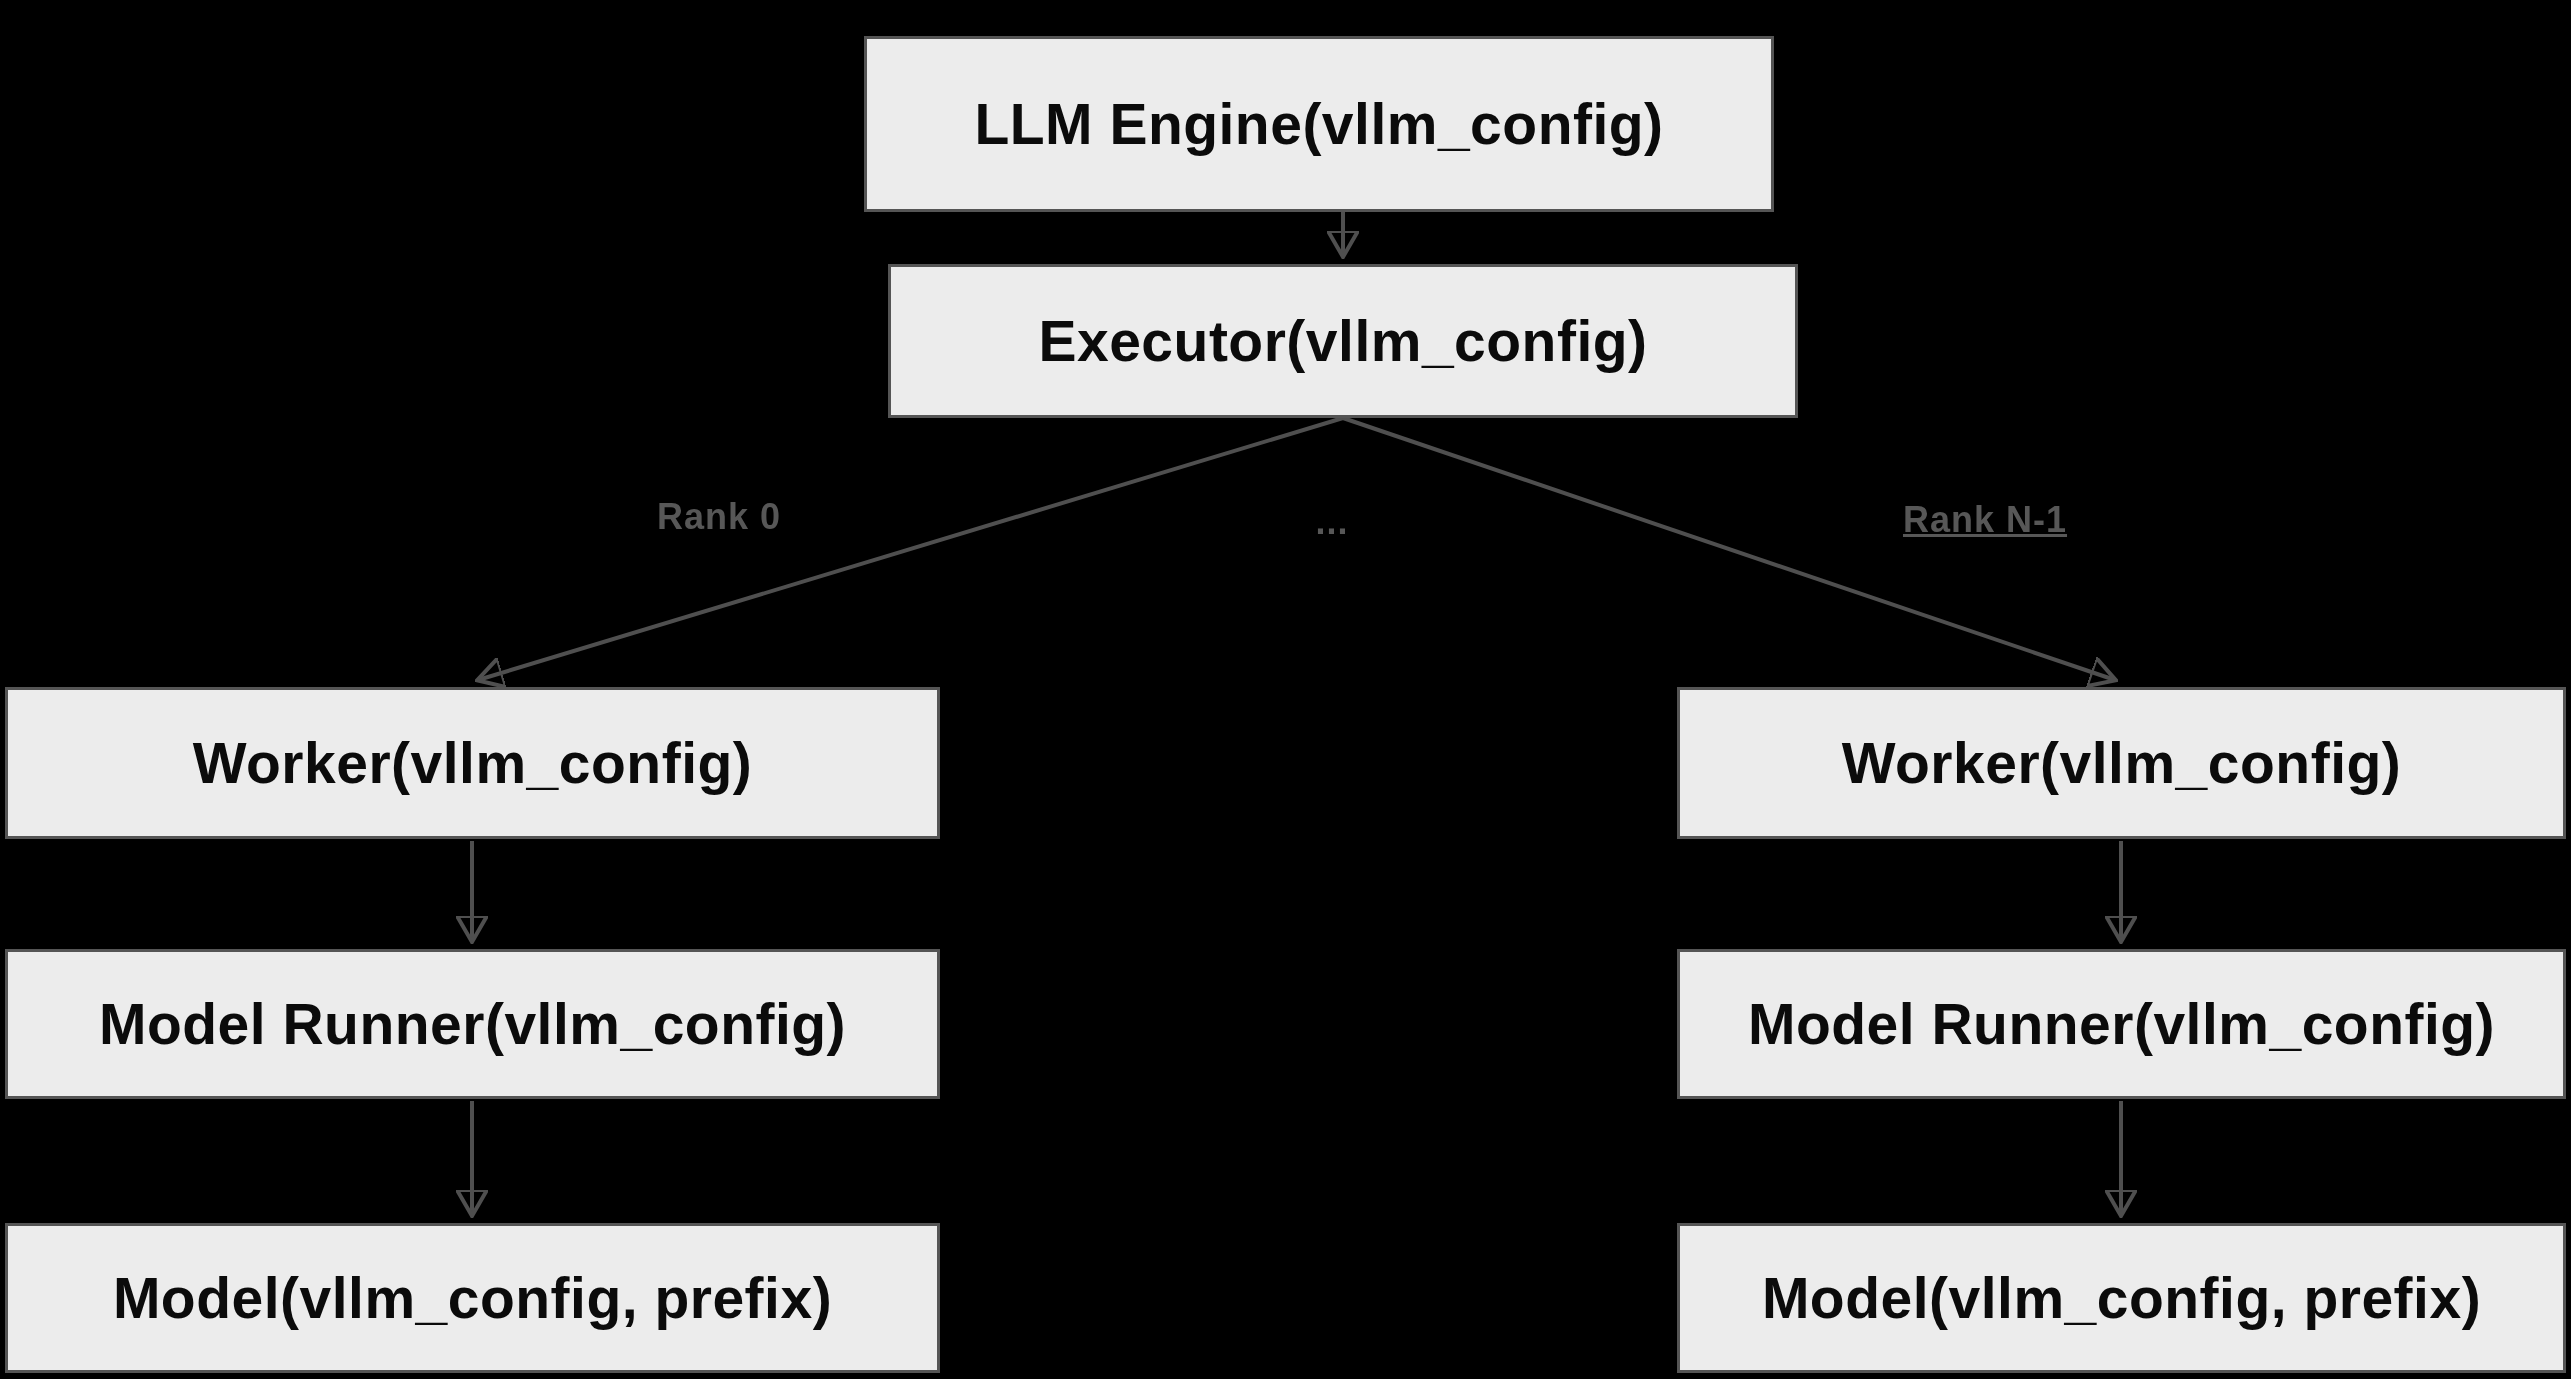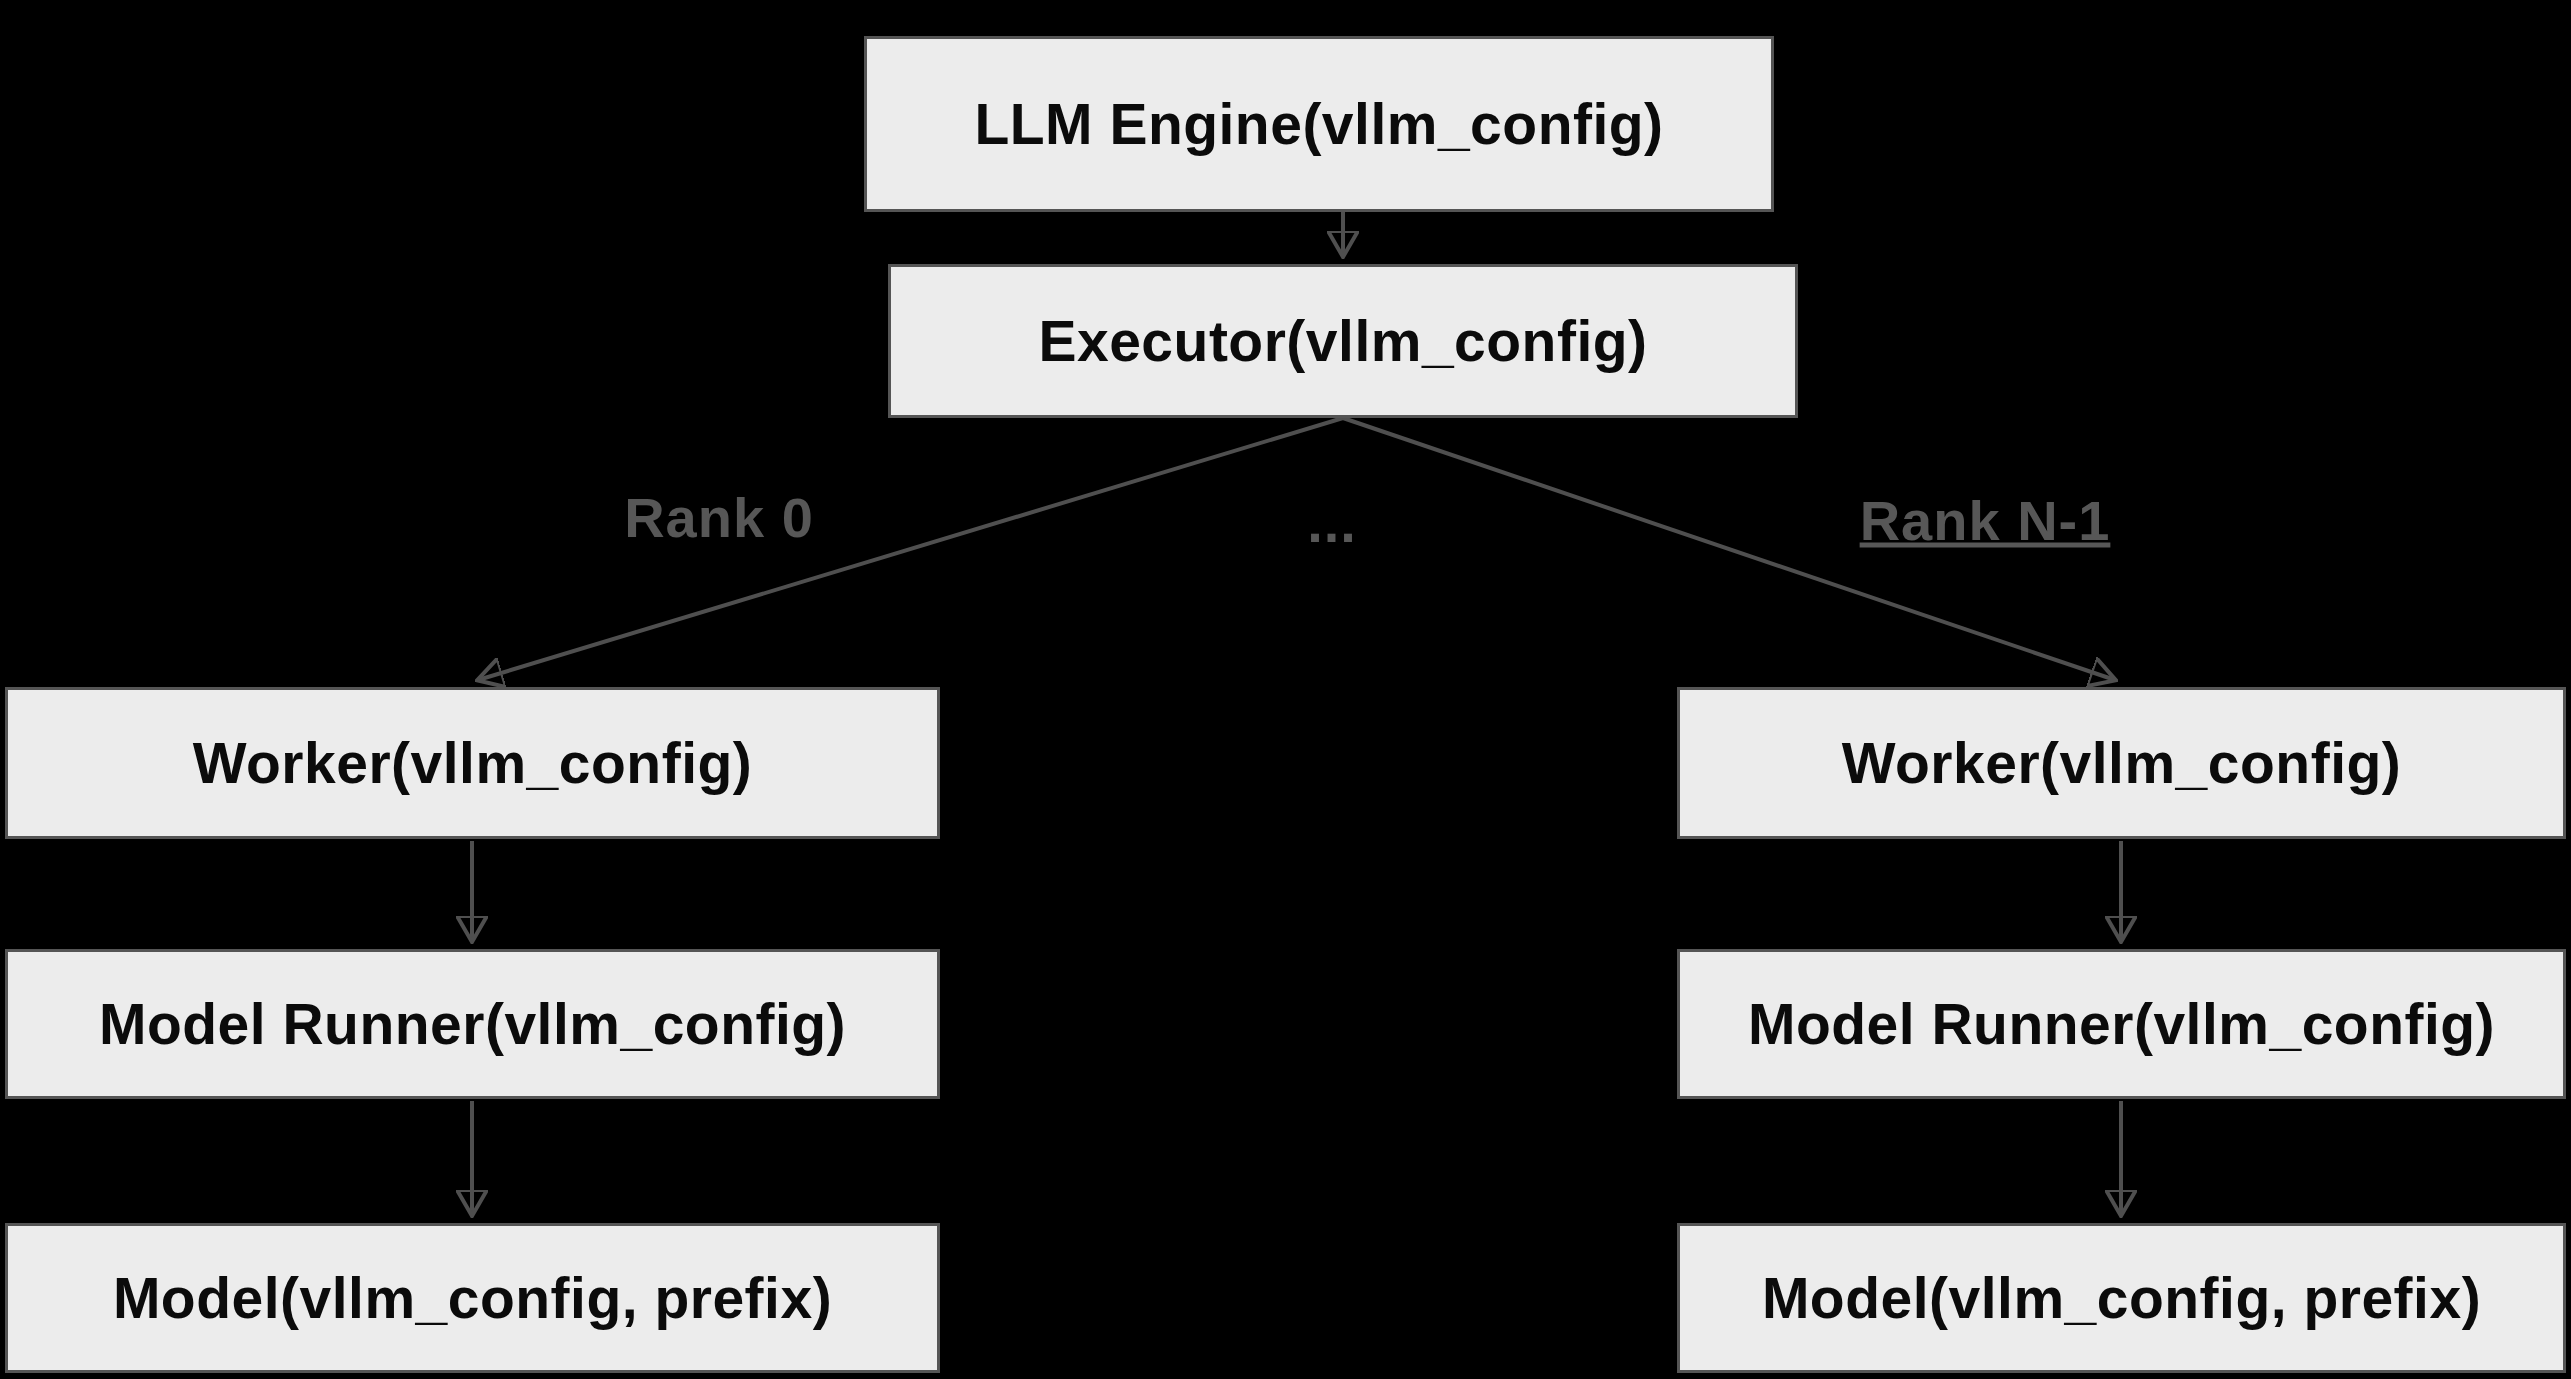--- a/index.html
+++ b/index.html
@@ -48,21 +48,21 @@
   .node-worker-l { left: 5px;    top: 687px;  width: 935px; height: 152px; }
   .node-runner-l { left: 5px;    top: 949px;  width: 935px; height: 150px; }
   .node-model-l  { left: 5px;    top: 1223px; width: 935px; height: 150px; }
   .node-worker-r { left: 1677px; top: 687px;  width: 889px; height: 152px; }
   .node-runner-r { left: 1677px; top: 949px;  width: 889px; height: 150px; }
   .node-model-r  { left: 1677px; top: 1223px; width: 889px; height: 150px; }
   .edge-label {
     position: absolute;
     transform: translate(-50%, -50%);
     color: var(--edge-label-color, #575757);
-    font-size: 56px;
+    font-size: 36px;
     font-weight: 600;
     letter-spacing: 1px;
     white-space: nowrap;
     text-align: center;
   }
   .label-rank0    { left: 719px;  top: 517px; }
   .label-ellipsis { left: 1332px; top: 522px; font-weight: 700; }
   .label-rankn    { left: 1985px; top: 520px; text-decoration: underline; }
 </style>
 </head>

